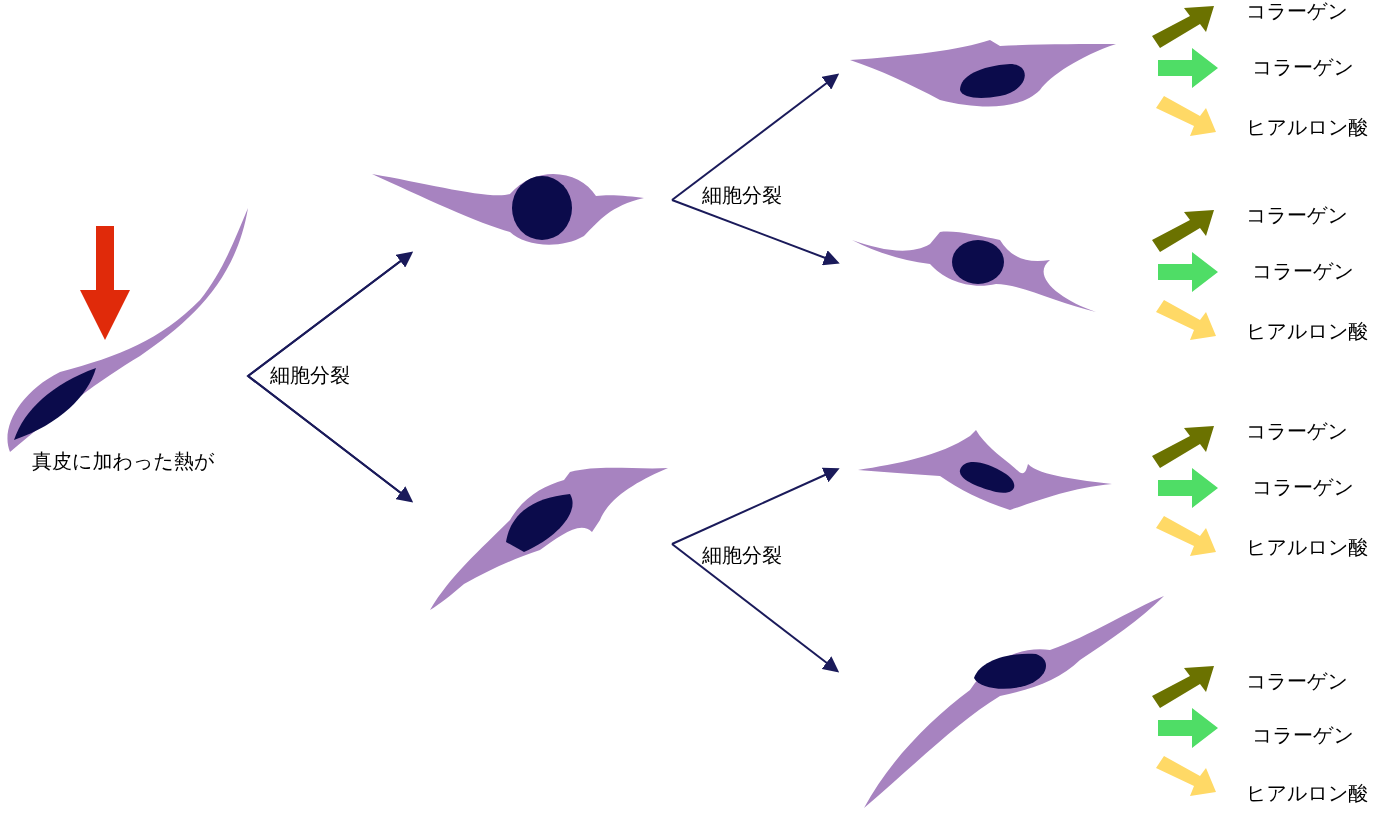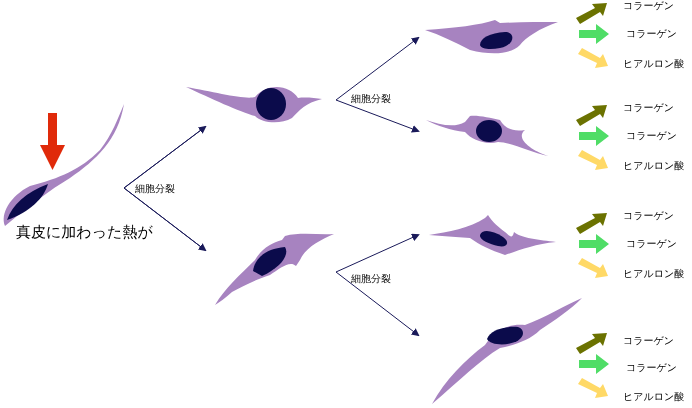--- a/index.html
+++ b/index.html
@@ -1,18 +1,18 @@
 <!DOCTYPE html>
 <html><head>
 <meta charset="utf-8">
 <style>
   html,body{margin:0;padding:0;background:#fff;}
   body{width:692px;height:408px;position:relative;overflow:hidden;font-family:"DejaVu Sans","Liberation Sans",sans-serif;}
   svg.diagram{position:absolute;left:0;top:0;}
-  .lbl{position:absolute;font-size:15px;color:#000;line-height:14px;white-space:nowrap;}
+  .lbl{position:absolute;font-size:10px;color:#000;line-height:14px;white-space:nowrap;}
   .out{position:absolute;font-size:10px;color:#000;white-space:nowrap;}
 </style>
 </head>
 <body>
 
 <svg class="diagram" width="692" height="408" viewBox="0 0 692 408">
   <defs>
     <marker id="ah" markerWidth="8" markerHeight="8" refX="6" refY="4" orient="auto" markerUnits="userSpaceOnUse">
       <path d="M0,0 L8,4 L0,8 Z" fill="#1a1a5a"></path>
     </marker>

